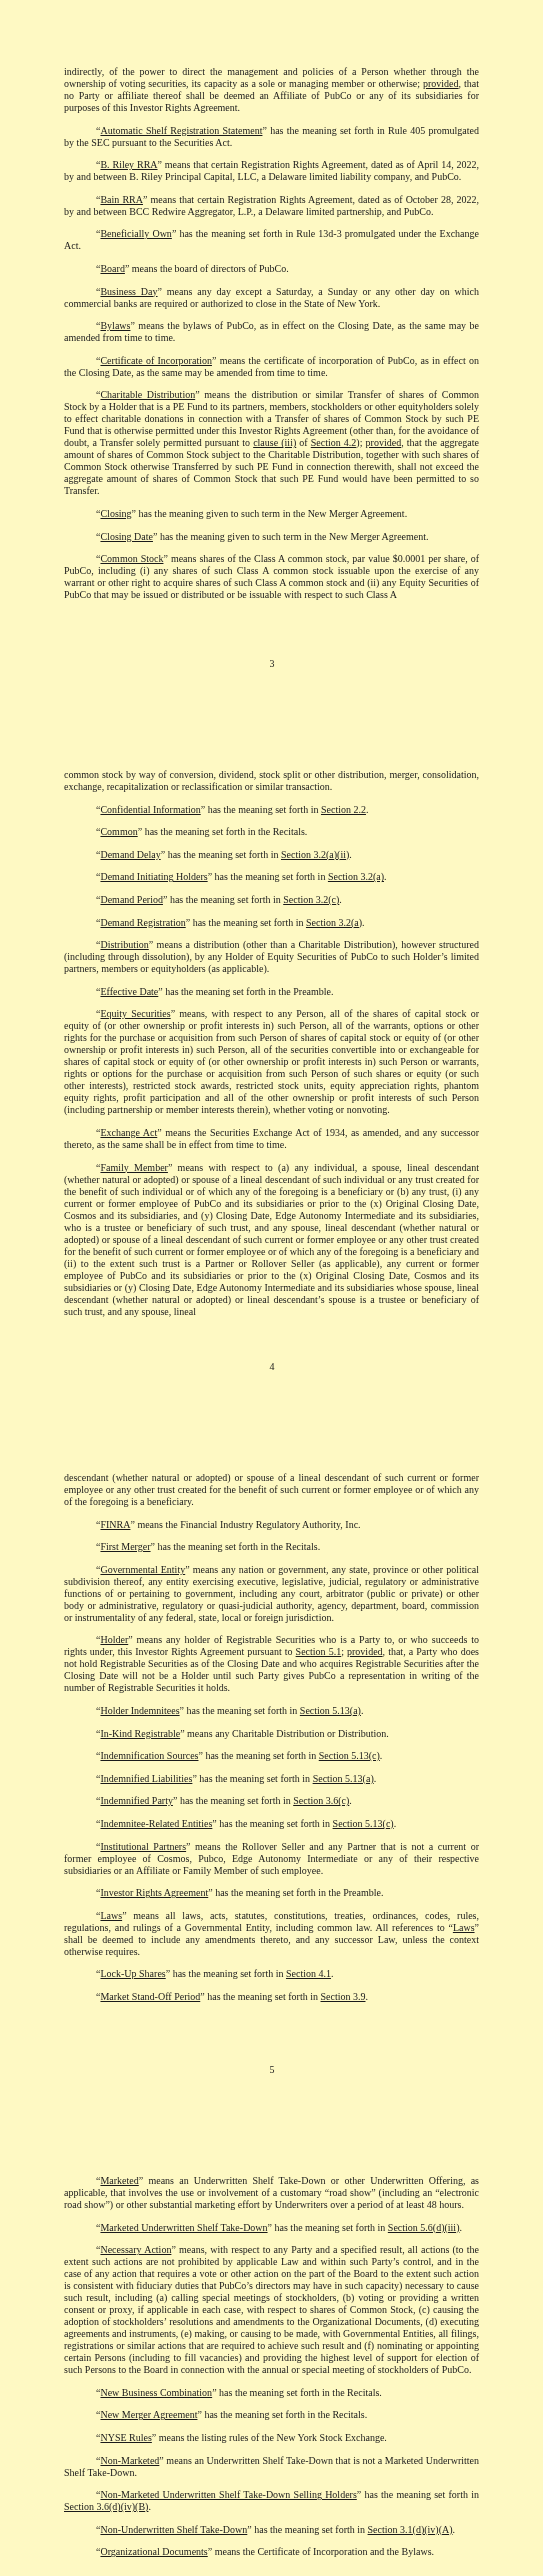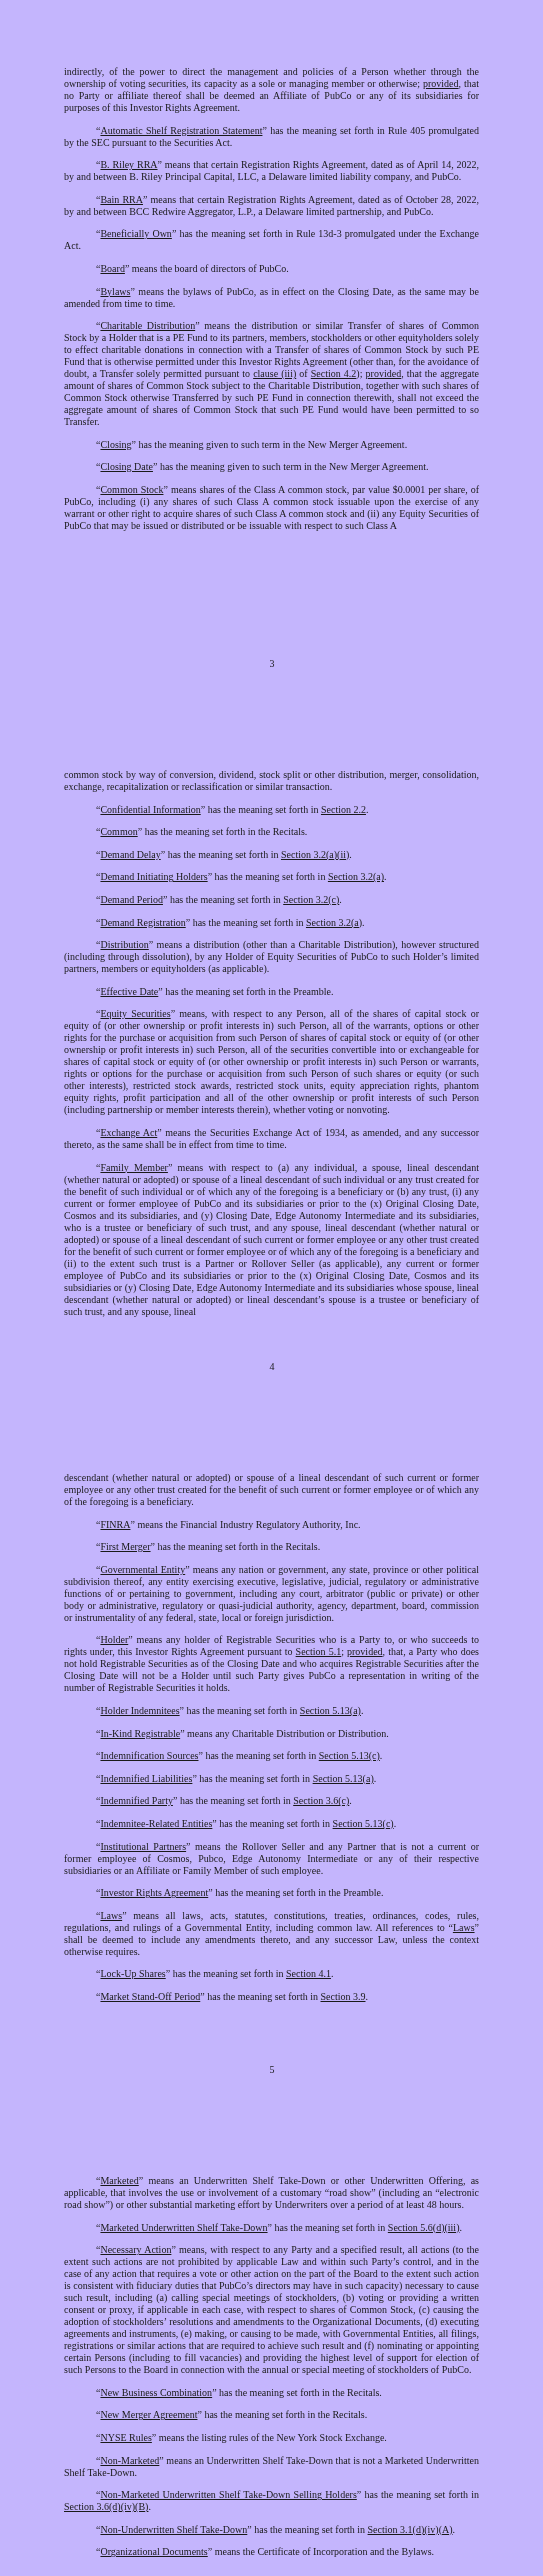--- a/index.html
+++ b/index.html
@@ -12,21 +12,21 @@
     font-family: "Liberation Serif", "DejaVu Serif", serif;
     color: #1a1a1a;
   }
   .document {
     width: 544px;
   }
   .page {
     position: relative;
     width: 544px;
     height: 703px;
-    background: #c4b5fd;
+    background: #fef9c3;
     overflow: hidden;
   }
   .page-content {
     position: absolute;
     left: 64px;
     top: 66px;
     width: 415px;
     font-size: 10px;
     line-height: 12px;
     text-align: justify;
@@ -57,21 +57,23 @@
 
 <div class="document">
     <div class="page">
       <div class="page-content">
         <p class="para"><span>indirectly, of the power to direct the management and policies of a Person whether through the ownership of voting securities, its capacity as a sole or managing member or otherwise; </span><span class="u">provided</span><span>, that no Party or affiliate thereof shall be deemed an Affiliate of PubCo or any of its subsidiaries for purposes of this Investor Rights Agreement.</span></p>
         <p class="para indent"><span>“</span><span class="u">Automatic Shelf Registration Statement</span><span>” has the meaning set forth in Rule 405 promulgated by the SEC pursuant to the Securities Act.</span></p>
         <p class="para indent"><span>“</span><span class="u">B. Riley RRA</span><span>” means that certain Registration Rights Agreement, dated as of April 14, 2022, by and between B. Riley Principal Capital, LLC, a Delaware limited liability company, and PubCo.</span></p>
         <p class="para indent"><span>“</span><span class="u">Bain RRA</span><span>” means that certain Registration Rights Agreement, dated as of October 28, 2022, by and between BCC Redwire Aggregator, L.P., a Delaware limited partnership, and PubCo.</span></p>
         <p class="para indent"><span>“</span><span class="u">Beneficially Own</span><span>” has the meaning set forth in Rule 13d-3 promulgated under the Exchange Act.</span></p>
         <p class="para indent"><span>“</span><span class="u">Board</span><span>” means the board of directors of PubCo.</span></p>
+        <p class="para indent"><span>“</span><span class="u">Business Day</span><span>” means any day except a Saturday, a Sunday or any other day on which commercial banks are required or authorized to close in the State of New York.</span></p>
         <p class="para indent"><span>“</span><span class="u">Bylaws</span><span>” means the bylaws of PubCo, as in effect on the Closing Date, as the same may be amended from time to time.</span></p>
+        <p class="para indent"><span>“</span><span class="u">Certificate of Incorporation</span><span>” means the certificate of incorporation of PubCo, as in effect on the Closing Date, as the same may be amended from time to time.</span></p>
         <p class="para indent"><span>“</span><span class="u">Charitable Distribution</span><span>” means the distribution or similar Transfer of shares of Common Stock by a Holder that is a PE Fund to its partners, members, stockholders or other equityholders solely to effect charitable donations in connection with a Transfer of shares of Common Stock by such PE Fund that is otherwise permitted under this Investor Rights Agreement (other than, for the avoidance of doubt, a Transfer solely permitted pursuant to </span><span class="u">clause (iii)</span><span> of </span><span class="u">Section 4.2</span><span>); </span><span class="u">provided</span><span>, that the aggregate amount of shares of Common Stock subject to the Charitable Distribution, together with such shares of Common Stock otherwise Transferred by such PE Fund in connection therewith, shall not exceed the aggregate amount of shares of Common Stock that such PE Fund would have been permitted to so Transfer.</span></p>
         <p class="para indent"><span>“</span><span class="u">Closing</span><span>” has the meaning given to such term in the New Merger Agreement.</span></p>
         <p class="para indent"><span>“</span><span class="u">Closing Date</span><span>” has the meaning given to such term in the New Merger Agreement.</span></p>
         <p class="para indent"><span>“</span><span class="u">Common Stock</span><span>” means shares of the Class A common stock, par value $0.0001 per share, of PubCo, including (i) any shares of such Class A common stock issuable upon the exercise of any warrant or other right to acquire shares of such Class A common stock and (ii) any Equity Securities of PubCo that may be issued or distributed or be issuable with respect to such Class A</span></p>
       </div>
       <div class="page-number">3</div>
     </div>
     <div class="page">
       <div class="page-content">
         <p class="para"><span>common stock by way of conversion, dividend, stock split or other distribution, merger, consolidation, exchange, recapitalization or reclassification or similar transaction.</span></p>

